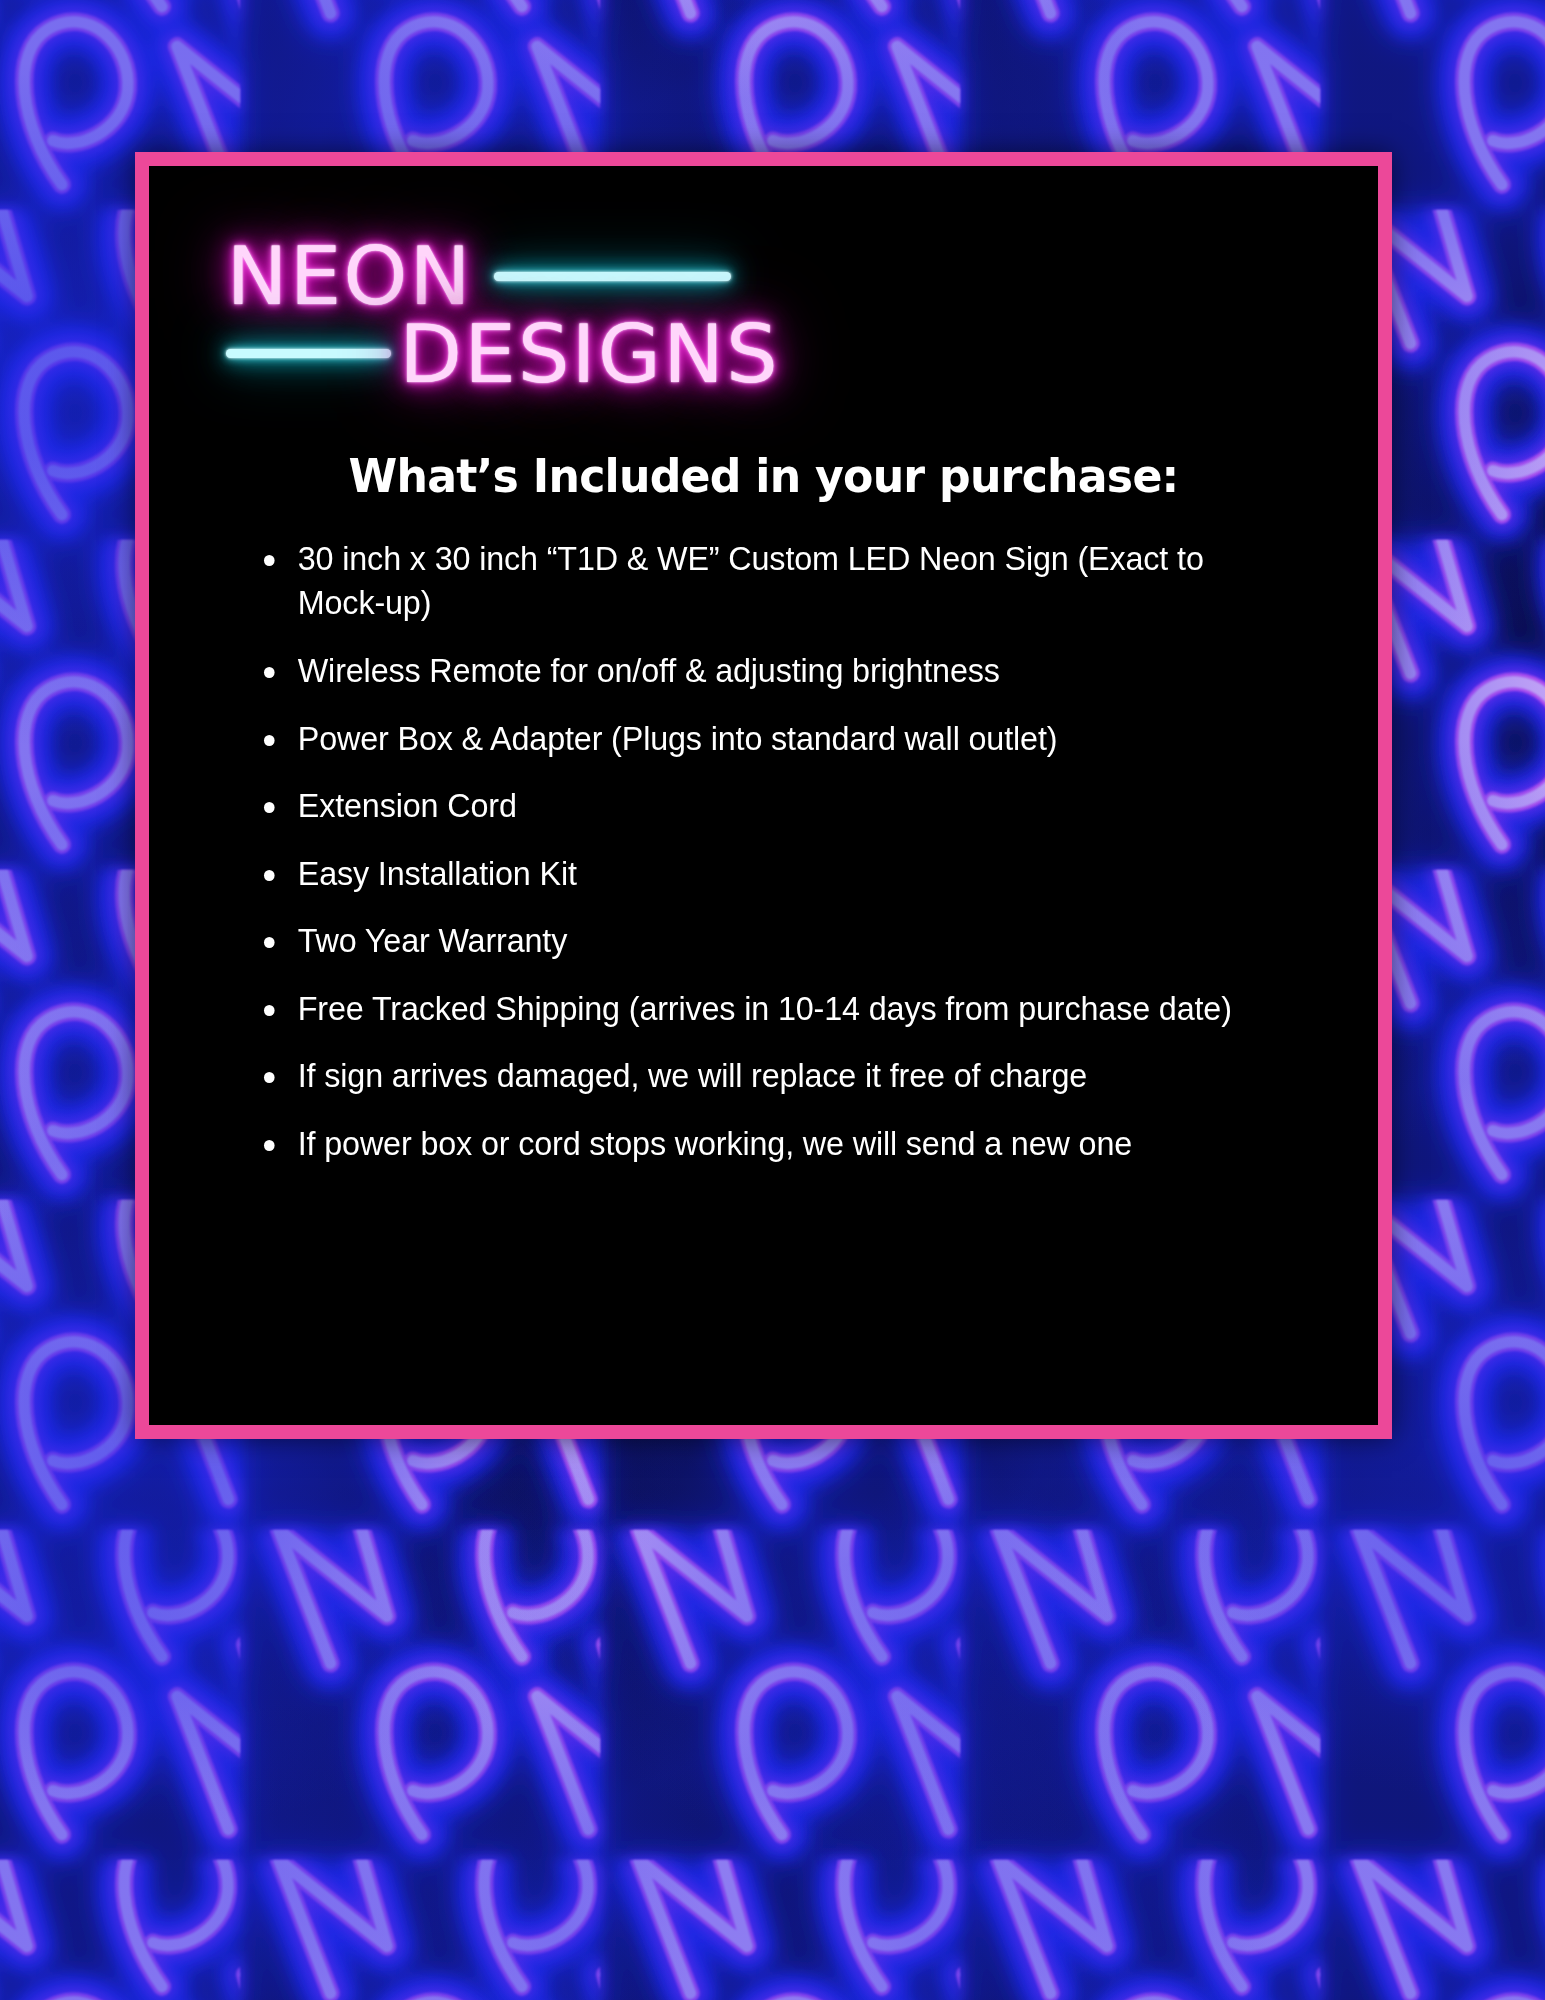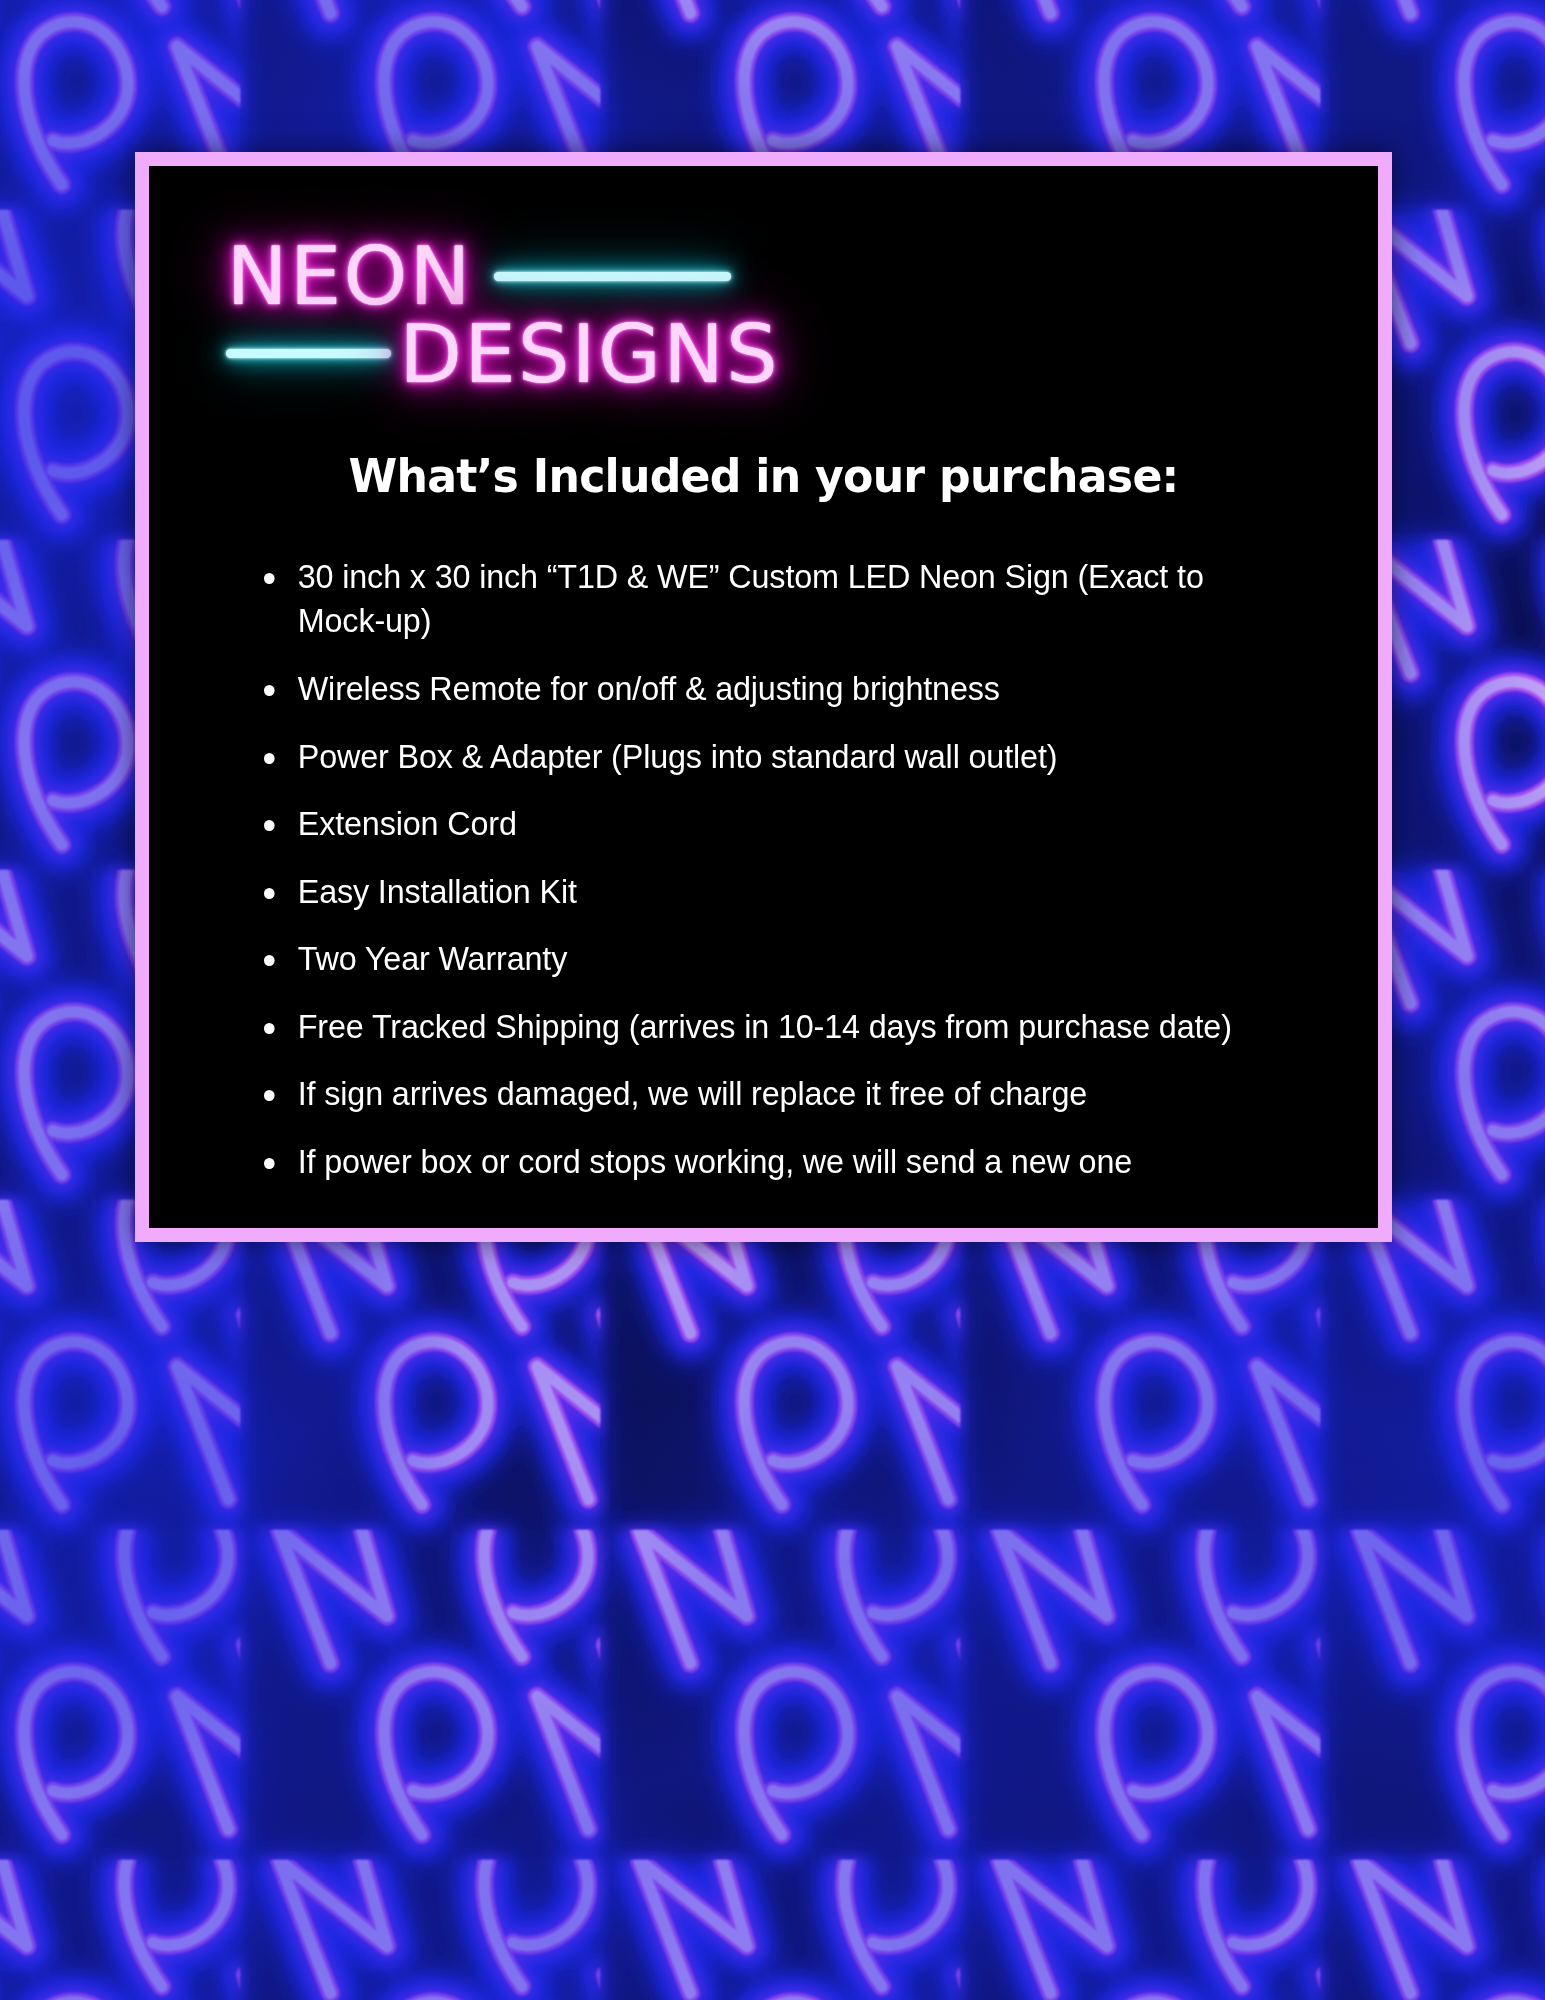--- a/index.html
+++ b/index.html
@@ -43,22 +43,22 @@
       radial-gradient(circle at 9% 88%, rgba(26,40,230,.50) 0 9%, transparent 26%),
       radial-gradient(circle at 48% 92%, rgba(26,40,230,.45) 0 8%, transparent 24%),
       radial-gradient(circle at 85% 87%, rgba(26,40,230,.48) 0 9%, transparent 25%);
     pointer-events:none;
   }
 
   
   #card{
     position:absolute;
     left:135px;top:152px;
-    width:1257px;height:1090px;
-    background:#f0abfc;
+    width:1257px;height:1287px;
+    background:#ec4899;
     padding:14px;
     box-sizing:border-box;
     box-shadow:0 0 26px rgba(0,0,0,.55);
   }
   #card-inner{
     width:100%;height:100%;
     background:#000000;
     box-sizing:border-box;
     padding:0;
     position:relative;
@@ -123,21 +123,21 @@
     font-size:47px;
     letter-spacing:-0.8px;
     line-height:1.04;
     transform:scaleX(.94);
     margin-top:16px;
   }
 
   
   #bullets{
     list-style:none;
-    margin:54px 0 0 0;
+    margin:36px 0 0 0;
     padding:0 46px 0 114px;
   }
   #bullets li{
     position:relative;
     color:#ffffff;
     font-family:"Liberation Sans", sans-serif;
     font-weight:400;
     font-size:33.5px;
     line-height:1.33;
     margin-bottom:23px;

